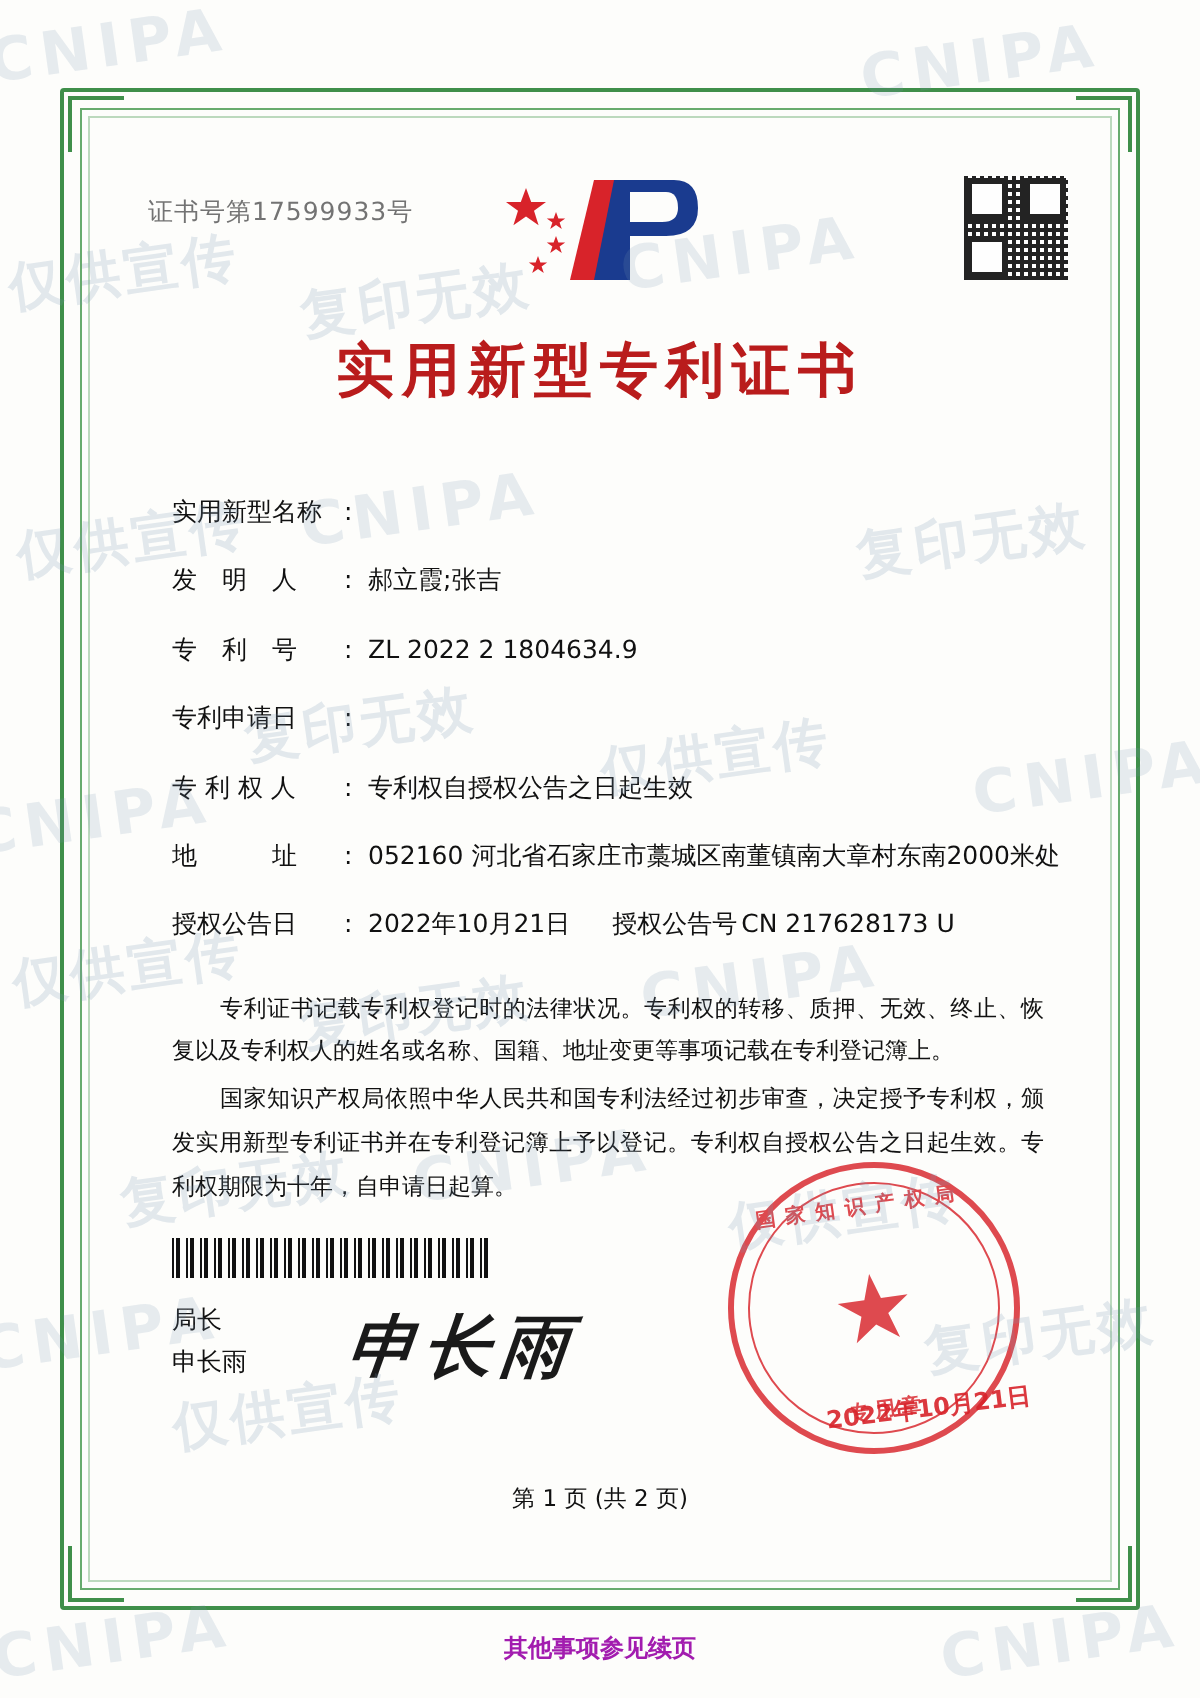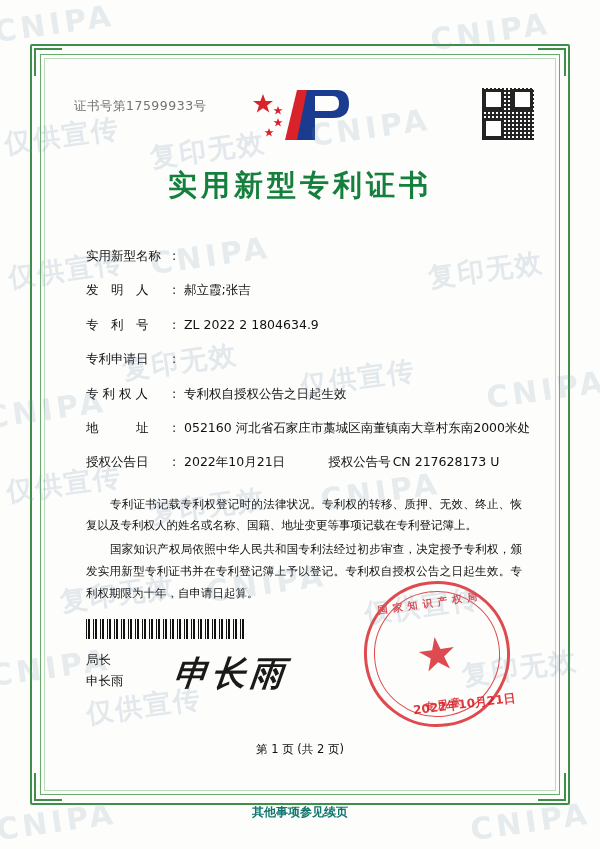--- a/index.html
+++ b/index.html
@@ -89,21 +89,21 @@
   }
   .qr::before{left:1px;top:1px;}
   .qr::after{right:1px;top:1px;}
   .qr-b{position:absolute;left:1px;bottom:1px;width:15px;height:15px;border:3px solid #111;background:#fff;}
 
   .title{
     text-align:center;
     font-size:29px;
     font-weight:bold;
     letter-spacing:4px;
-    color:#15803d;
+    color:#b91c1c;
     margin-top:4px;
     font-family:"DejaVu Sans","Liberation Sans",sans-serif;
   }
 
   .fields{
     margin-top:40px;
     padding-left:30px;
     padding-right:14px;
     font-size:12.5px;
     color:#111;
@@ -116,21 +116,21 @@
   }
   .lbl{
     width:86px;
     flex:0 0 86px;
     letter-spacing:0px;
     white-space:nowrap;
   }
   .colon{width:12px;flex:0 0 12px;}
   .val{flex:1;}
   .row.two .val{flex:0 0 auto;}
-  .inline-lbl{margin-left:43px;letter-spacing:0;}
+  .inline-lbl{margin-left:21px;letter-spacing:0;}
   .inline-val{margin-left:2px;}
 
   .para{
     margin-top:22px;
     padding:0 22px 0 30px;
     font-size:11.5px;
     line-height:1.9;
     color:#111;
     text-align:justify;
   }
@@ -180,22 +180,22 @@
     position:absolute;right:28px;bottom:66px;
     color:#d8232a;font-size:12px;font-weight:bold;
     transform:rotate(-7deg);
     opacity:.9;
   }
   .page-no{
     position:absolute;left:0;right:0;bottom:22px;
     text-align:center;font-size:11.5px;color:#111;
   }
   .footnote{
-    position:absolute;left:0;right:0;bottom:28px;
-    text-align:center;font-size:12px;font-weight:bold;color:#0f766e;
+    position:absolute;left:0;right:0;bottom:16px;
+    text-align:center;font-size:12px;font-weight:bold;color:#a21caf;
     z-index:6;
   }
 </style>
 </head>
 <body>
 
 <div class="page">
 
   <div class="wm-layer">
     <div class="wm lat" style="left:-6px;top:6px;transform:rotate(-8deg);">CNIPA</div>

